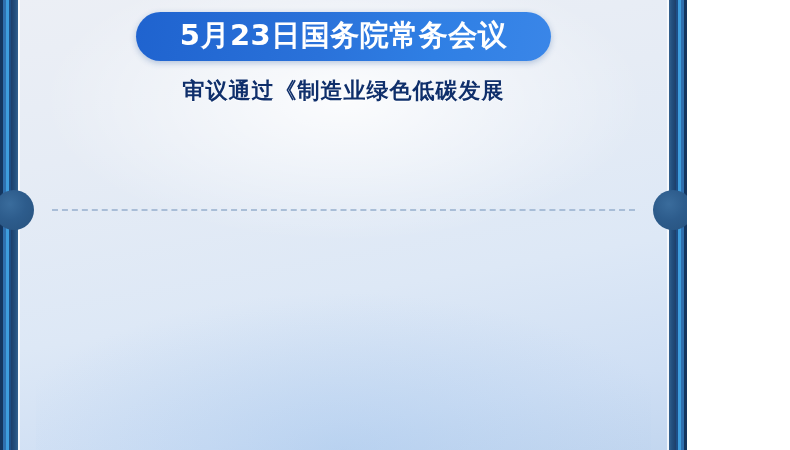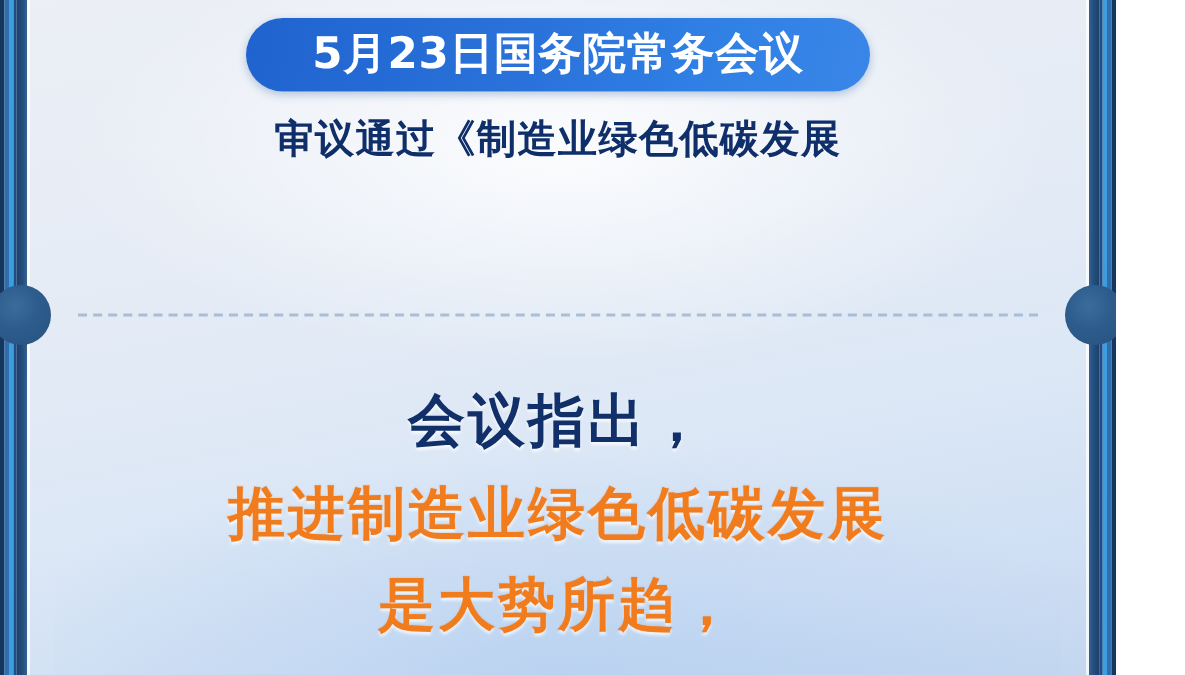--- a/index.html
+++ b/index.html
@@ -6,21 +6,21 @@
     margin: 0;
     padding: 0;
     background: #ffffff;
   }
   body {
     font-family: "DejaVu Sans", "Liberation Sans", sans-serif;
   }
 
   .poster {
     position: relative;
-    width: 744px;
+    width: 687px;
     height: 450px;
     overflow: hidden;
     background: linear-gradient(170deg, #eceff5 0%, #e6ecf5 30%, #dde8f6 62%, #cfdff4 85%, #c2d6ef 100%);
   }
 
   
   .sheen {
     position: absolute;
     left: 36px;
     right: 36px;
@@ -118,21 +118,21 @@
 
   
   .title-block {
     position: absolute;
     top: 76px;
     left: 40px;
     right: 40px;
     text-align: center;
   }
   .title-line {
-    font-size: 26px;
+    font-size: 22px;
     font-weight: bold;
     line-height: 1.38;
     letter-spacing: 1px;
     color: #0f2f6b;
     text-shadow: 0 1px 1px rgba(255,255,255,0.85);
     white-space: nowrap;
   }
 
   
   .body-block {
@@ -189,19 +189,14 @@
   <div class="divider"></div>
 
   <div class="badge-wrap">
     <div class="badge">5月23日国务院常务会议</div>
   </div>
 
   <div class="title-block">
     <div class="title-line">审议通过《制造业绿色低碳发展</div>
   </div>
 
-  <div class="body-block">
-    <div class="body-line navy">会议指出，</div>
-    <div class="body-line orange">推进制造业绿色低碳发展</div>
-    <div class="body-line orange">是大势所趋，</div>
-  </div>
 
 </div>
 
 </body></html>

